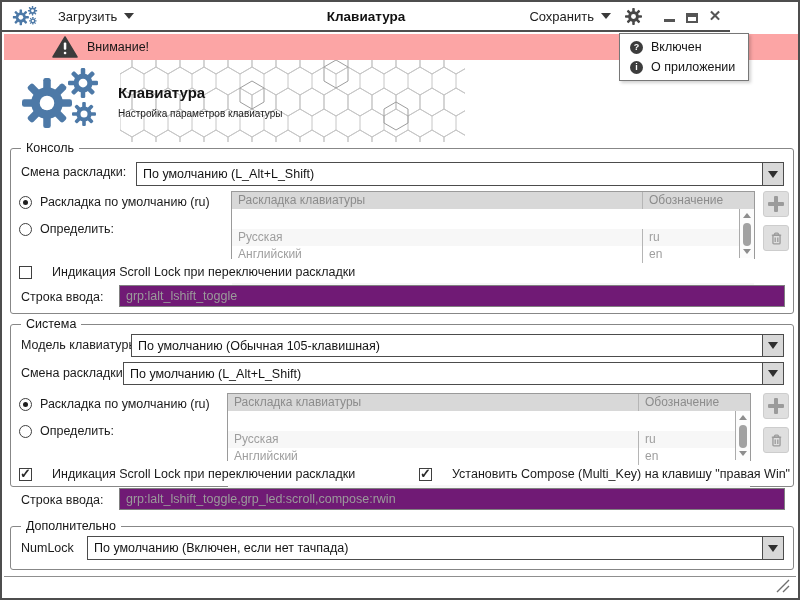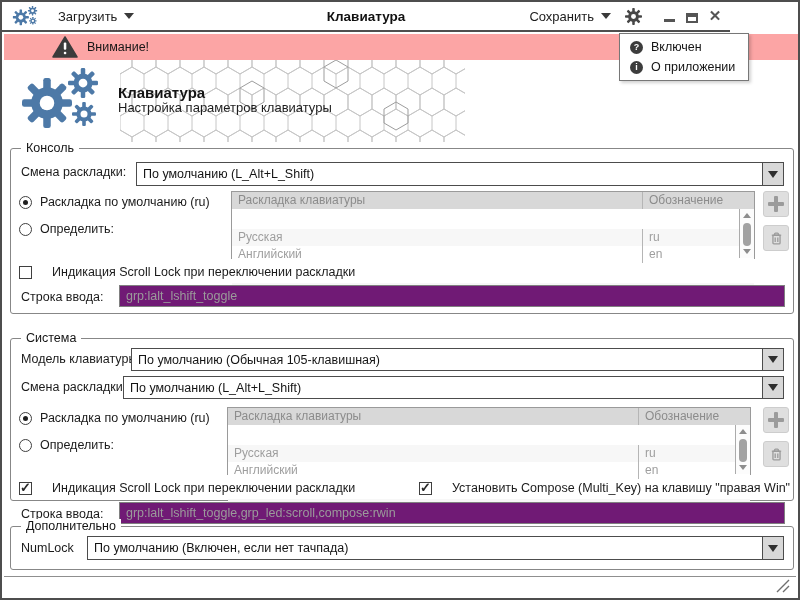--- a/index.html
+++ b/index.html
@@ -31,27 +31,27 @@
           z-index:30; box-shadow:2px 2px 3px rgba(0,0,0,.18); padding:3px 0; }
   .menuitem { display:flex; align-items:center; gap:8px; height:20px; padding:0 10px; font-size:12.5px; color:#141414; cursor:default; }
   .mi-icon { width:13px; height:13px; border-radius:50%; background:#3d3d3d; color:#fff; font-size:9px; font-weight:700;
              display:inline-flex; align-items:center; justify-content:center; flex:0 0 13px; }
 
   
   .hdr { position:absolute; left:2px; top:58px; width:796px; height:82px; background:#fff; }
   .hexbg { position:absolute; left:116px; top:0; }
   .logo { position:absolute; left:16px; top:8px; }
   .hdr-title { position:absolute; left:114px; top:24px; font-size:15px; font-weight:700; color:#141414; }
-  .hdr-sub   { position:absolute; left:114px; top:40px; font-size:13px; color:#1d1d1d; }
+  .hdr-sub   { position:absolute; left:114px; top:48px; font-size:10px; color:#1d1d1d; }
 
   
   .group { position:absolute; left:8px; width:784px; border:1px solid #878787; border-radius:3px; background:transparent; }
   .legend { position:absolute; top:-8px; left:10px; background:#fff; padding:0 5px; font-size:12.5px; color:#141414; }
   .g-console { top:146px; height:166px; }
-  .g-system  { top:336px; height:163px; }
+  .g-system  { top:322px; height:163px; }
   .g-extra   { top:524px; height:44px; }
 
   .lbl { position:absolute; font-size:12.5px; color:#1a1a1a; white-space:nowrap; }
 
   
   .combo { position:absolute; height:24px; border:1px solid #4c4c4c; background:#fff; }
   .combo-text { position:absolute; left:6px; right:24px; top:0; bottom:0; font-size:12.5px; color:#141414;
                 display:flex; align-items:center; white-space:nowrap; overflow:hidden; }
   .combo-arrow { position:absolute; right:0; top:0; bottom:0; width:21px; background:#d8d8d8; border-left:1px solid #4c4c4c;
                  display:flex; align-items:center; justify-content:center; }

